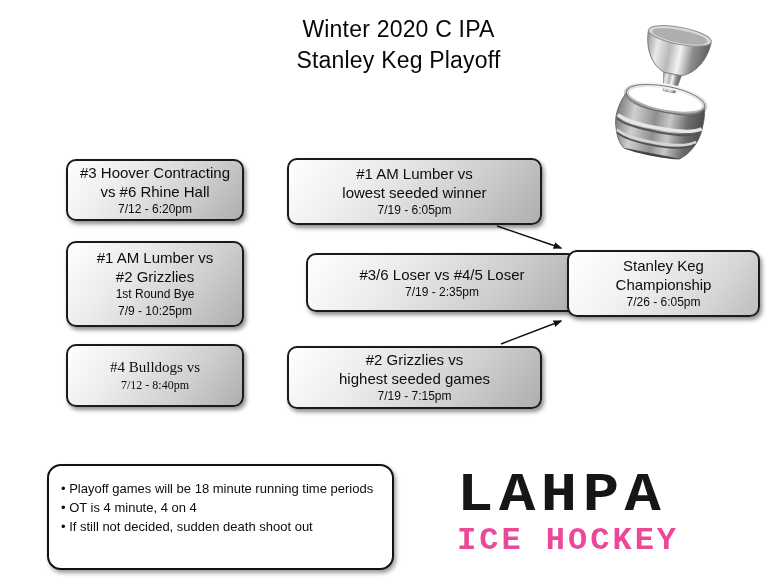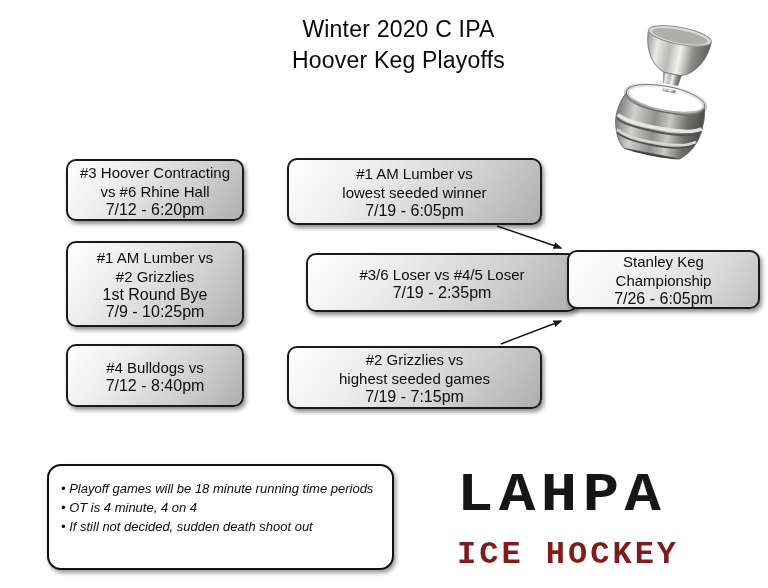--- a/index.html
+++ b/index.html
@@ -33,48 +33,47 @@
     background: linear-gradient(128deg, #ffffff 0%, #ededed 30%, #cfcfcf 68%, #aeaeae 100%);
     box-shadow: 2px 3px 4px rgba(0,0,0,0.45);
     display: flex;
     flex-direction: column;
     justify-content: center;
     align-items: center;
     text-align: center;
     padding: 10px 4px;
   }
   .box .main { font-size: 15px; line-height: 19px; color: #0d0d0d; }
-  .box .sub  { font-size: 16px; line-height: 17px; color: #0d0d0d; }
+  .box .sub  { font-size: 12px; line-height: 17px; color: #0d0d0d; }
 
   #box-hoover      { left: 66px;  top: 159px; width: 178px; height: 62px; }
   #box-lumber-bye  { left: 66px;  top: 241px; width: 178px; height: 86px; }
-  #box-bulldogs    { left: 66px;  top: 344px; width: 178px; height: 63px; }
+  #box-bulldogs    { left: 66px;  top: 344px; width: 178px; height: 63px; font-family: Liberation Serif, serif; }
   #box-semi-top    { left: 287px; top: 158px; width: 255px; height: 67px; }
   #box-consolation { left: 306px; top: 253px; width: 272px; height: 59px; }
   #box-semi-bottom { left: 287px; top: 346px; width: 255px; height: 63px; }
-  #box-champ       { left: 567px; top: 250px; width: 193px; height: 59px;
+  #box-champ       { left: 567px; top: 250px; width: 193px; height: 67px;
                      background: linear-gradient(128deg, #ffffff 0%, #f2f2f2 35%, #d6d6d6 75%, #bdbdbd 100%); }
 
   
   #arrows {
     position: absolute; left: 0; top: 0;
     width: 768px; height: 588px;
     pointer-events: none;
   }
 
   
   .rules {
     position: absolute;
     left: 47px; top: 464px; width: 347px; height: 106px;
     background: #ffffff;
     border: 2px solid #111111;
     border-radius: 14px;
     box-shadow: 2px 3px 4px rgba(0,0,0,0.4);
     padding: 13px 10px 0 12px;
-    font-style: italic;
   }
   .rules .rule-line {
     font-size: 13px;
     line-height: 19px;
     color: #0d0d0d;
     white-space: nowrap;
   }
 
   
   .logo { position: absolute; left: 457px; top: 469px; width: 300px; font-family: Liberation Mono, monospace; }
@@ -82,38 +81,38 @@
     font-size: 54px;
     font-weight: bold;
     letter-spacing: 5px;
     color: #161616;
     transform: scaleX(1.12);
     transform-origin: left center;
     line-height: 54px;
     white-space: nowrap;
   }
   .logo-secondary {
-    margin-top: 16px;
+    margin-top: 2px;
     font-size: 32px;
     font-weight: bold;
     letter-spacing: 3px;
-    color: #7f1d1d;
+    color: #ec4899;
     line-height: 32px;
     white-space: nowrap;
   }
 
   
   .trophy { position: absolute; left: 610px; top: 12px; width: 122px; height: 150px; }
 </style>
 </head>
 <body>
 
 <div class="title">
   <div>Winter 2020 C IPA</div>
-  <div>Hoover Keg Playoffs</div>
+  <div>Stanley Keg Playoff</div>
 </div>
 
 <svg class="trophy" viewBox="0 0 122 150" aria-hidden="true">
   <defs>
     <linearGradient id="metalH" x1="0" y1="0" x2="1" y2="0">
       <stop offset="0" stop-color="#9a9a98"></stop>
       <stop offset="0.18" stop-color="#e9e9e7"></stop>
       <stop offset="0.38" stop-color="#b9bab8"></stop>
       <stop offset="0.55" stop-color="#f2f2f0"></stop>
       <stop offset="0.75" stop-color="#8d8e8c"></stop>

